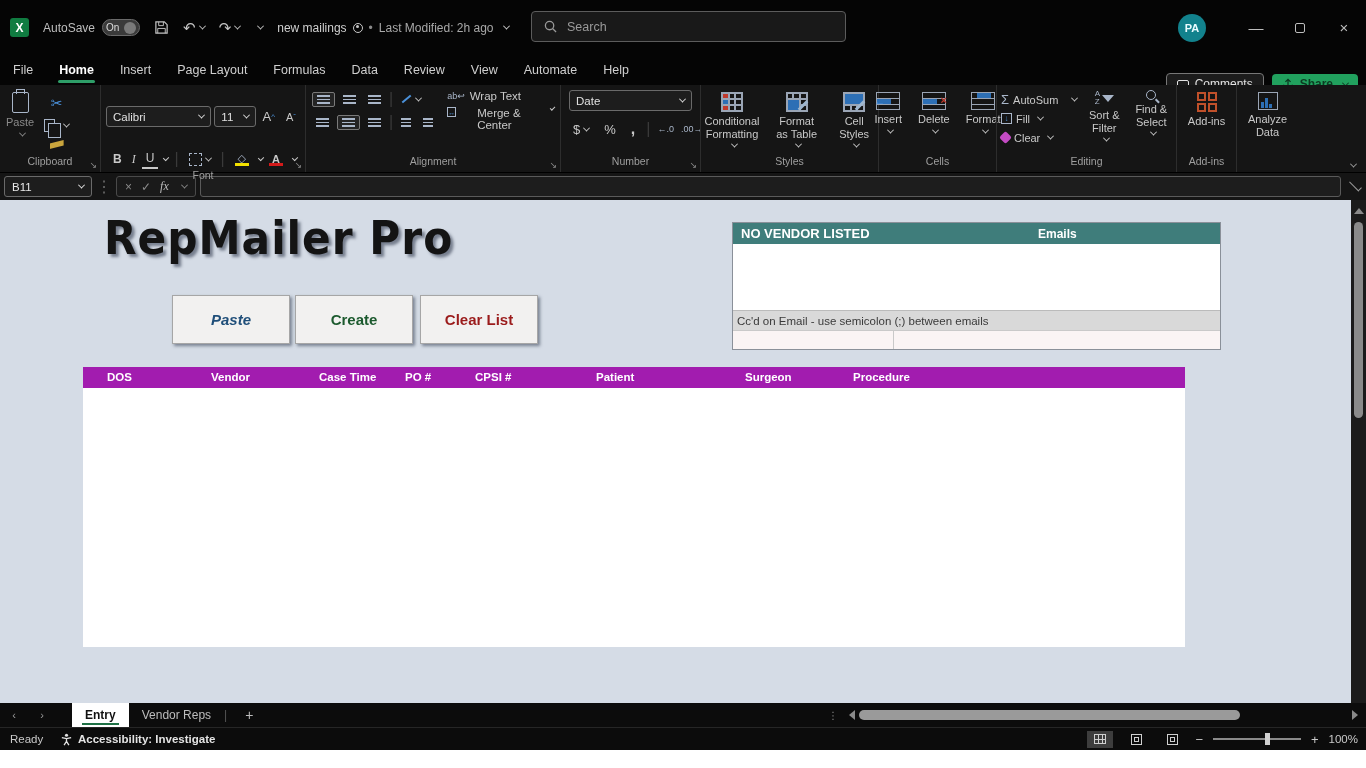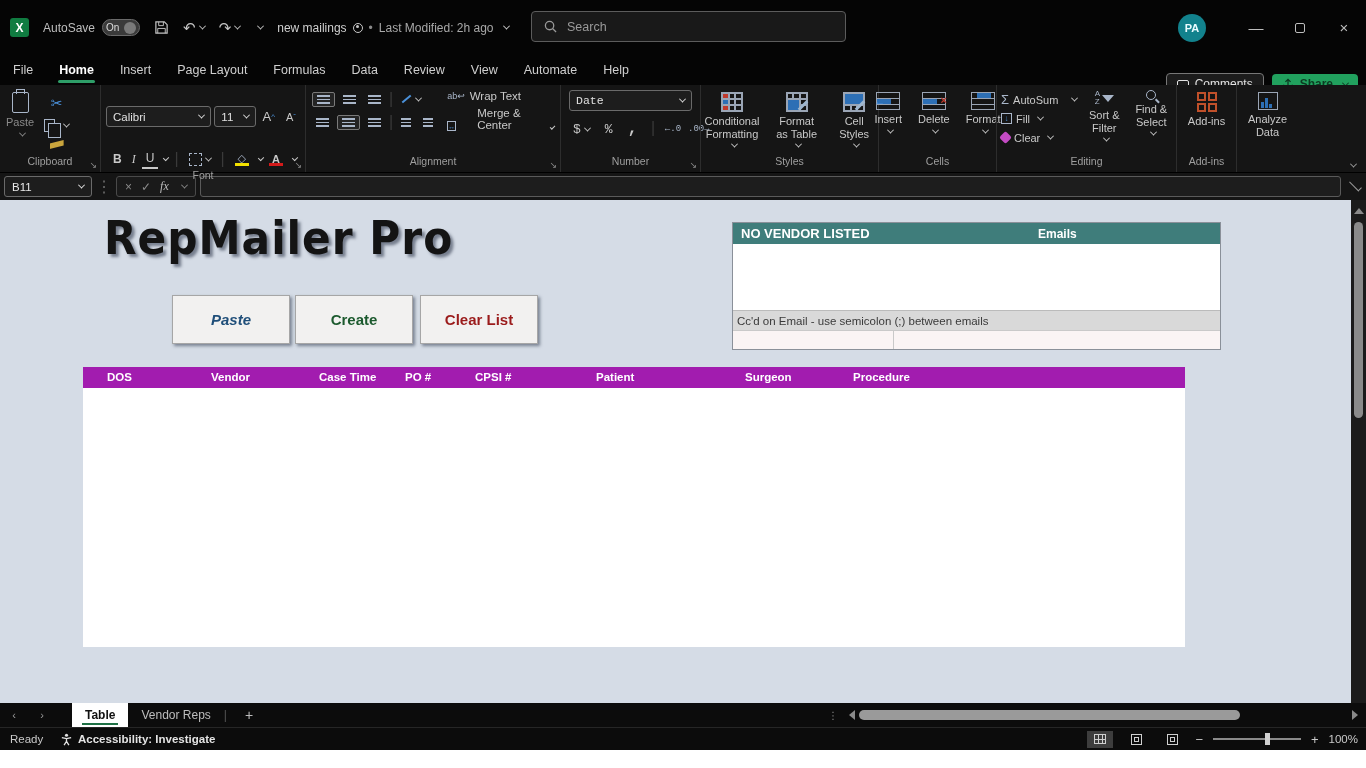--- a/index.html
+++ b/index.html
@@ -357,33 +357,33 @@
           <span class="small-btn">
               <span class="lines-ic" style="width:10px;"></span>
             </span>
         </div>
       </div>
       <div style="display:flex;flex-direction:column;gap:5px;font-size:11.5px;">
         <div style="display:flex;align-items:center;gap:5px;">
           <span class="ricon" style="font-size:9px;">ab↩</span>
           <span>Wrap Text</span>
         </div>
-        <div style="display:flex;align-items:flex-end;gap:21px;">
+        <div style="display:flex;align-items:flex-start;gap:21px;">
           <span style="width:13px;height:10px;border:1px solid #a9b6c9;display:inline-flex;align-items:center;justify-content:center;font-size:7px;color:#4a90d9;">↔</span>
           <span>Merge &amp; Center</span>
           <i class="chev"></i>
         </div>
       </div>
     </div>
     <div class="rgroup-label">Alignment</div>
     <span class="launcher">↘</span>
   </div>
 
   <div class="rgroup" style="width:140px;">
-    <div style="padding:0 8px;font-family:Liberation Mono, monospace;">
+    <div style="padding:0 8px;">
       <div class="select">
         <span>Date</span>
           <i class="chev" style="margin-left:auto;"></i>
       </div>
       <div style="display:flex;align-items:center;gap:7px;padding-top:7px;">
         <span class="small-btn" style="font-size:13px;">
             <span>$</span>
             <i class="chev"></i>
           </span>
         <span class="small-btn" style="font-size:13px;">%</span>
@@ -587,21 +587,21 @@
   <div class="vscroll">
     <span class="varrow"></span>
     <span class="vthumb"></span>
   </div>
 </div>
 
 <div class="sheettabs">
   <span class="st-nav">‹</span>
   <span class="st-nav">›</span>
   <span style="width:16px;"></span>
-  <div class="stab active">Table</div>
+  <div class="stab active">Entry</div>
   <div class="stab">Vendor Reps</div>
   <span class="st-div">|</span>
   <span class="st-add">+</span>
   <div class="hscroll">
     <span class="h-dots">⋮</span>
     <span class="harrow-l"></span>
     <div class="htrack">
       <span class="hthumb"></span>
     </div>
     <span class="harrow-r"></span>

